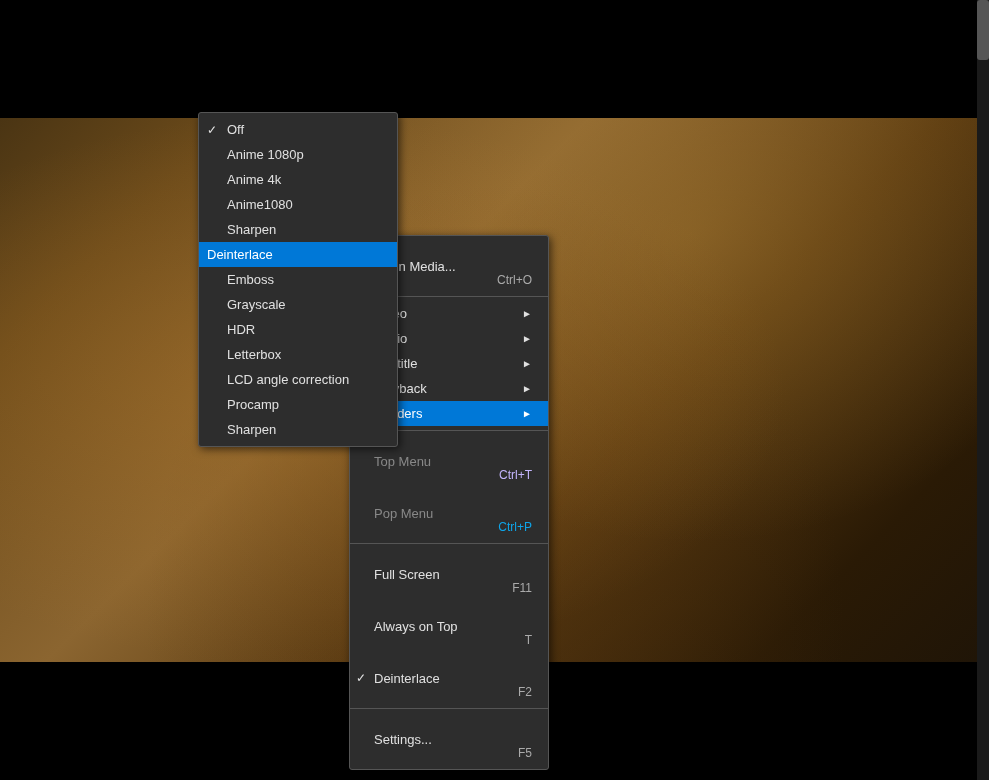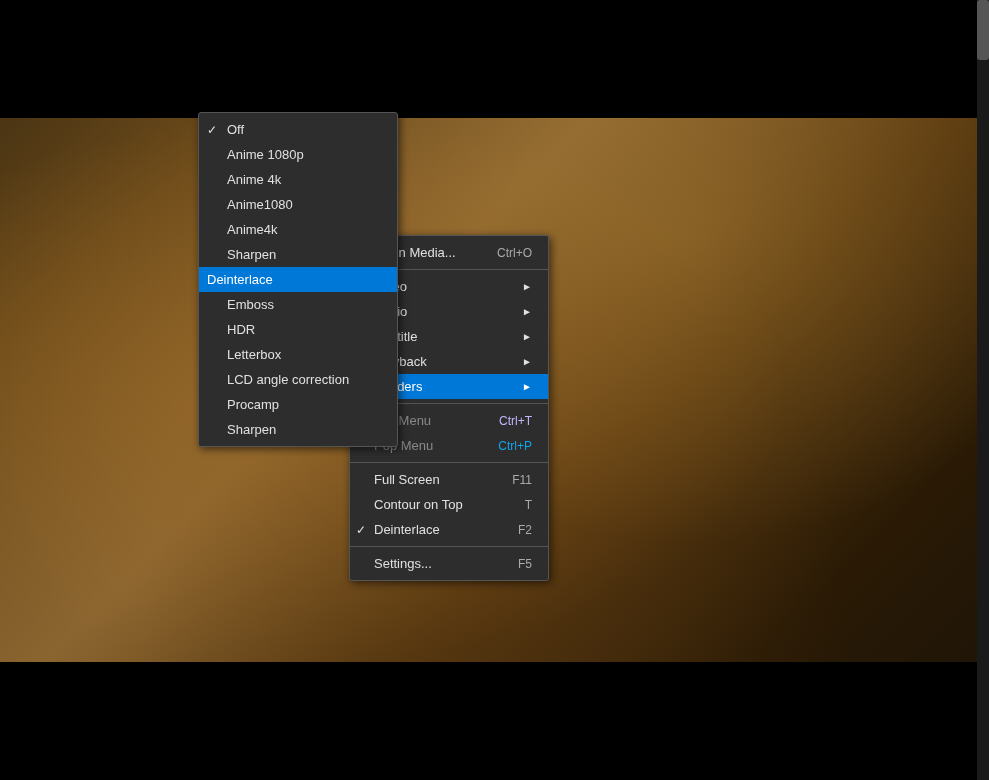--- a/index.html
+++ b/index.html
@@ -101,20 +101,21 @@
     .menu-item .checkmark {
       position: absolute;
       left: 6px;
       font-size: 12px;
     }
 
     .menu-item .shortcut {
       color: #aaa;
       font-size: 12px;
       margin-left: 20px;
+      margin-top: 28px;
     }
 
     .menu-item .arrow {
       font-size: 10px;
       margin-left: 8px;
     }
 
     .menu-separator {
       height: 1px;
       background: #555;
@@ -217,21 +218,21 @@
   </div>
 
   <div class="menu-separator"></div>
 
   <div class="menu-item">
     <span>Full Screen</span>
     <span class="shortcut">F11</span>
   </div>
 
   <div class="menu-item">
-    <span>Contour on Top</span>
+    <span>Always on Top</span>
     <span class="shortcut">T</span>
   </div>
 
   <div class="menu-item">
     <span class="checkmark">✓</span>
     <span>Deinterlace</span>
     <span class="shortcut">F2</span>
   </div>
 
   <div class="menu-separator"></div>
@@ -255,36 +256,36 @@
   </div>
 
   <div class="submenu-item">
     <span>Anime 4k</span>
   </div>
 
   <div class="submenu-item">
     <span>Anime1080</span>
   </div>
 
-  <div class="submenu-item">
-    <span>Anime4k</span>
-  </div>
 
   <div class="submenu-item">
     <span>Sharpen</span>
   </div>
 
   <div class="submenu-item highlighted">
     <span>Deinterlace</span>
   </div>
 
   <div class="submenu-item">
     <span>Emboss</span>
   </div>
 
+  <div class="submenu-item">
+    <span>Grayscale</span>
+  </div>
 
   <div class="submenu-item">
     <span>HDR</span>
   </div>
 
   <div class="submenu-item">
     <span>Letterbox</span>
   </div>
 
   <div class="submenu-item">

